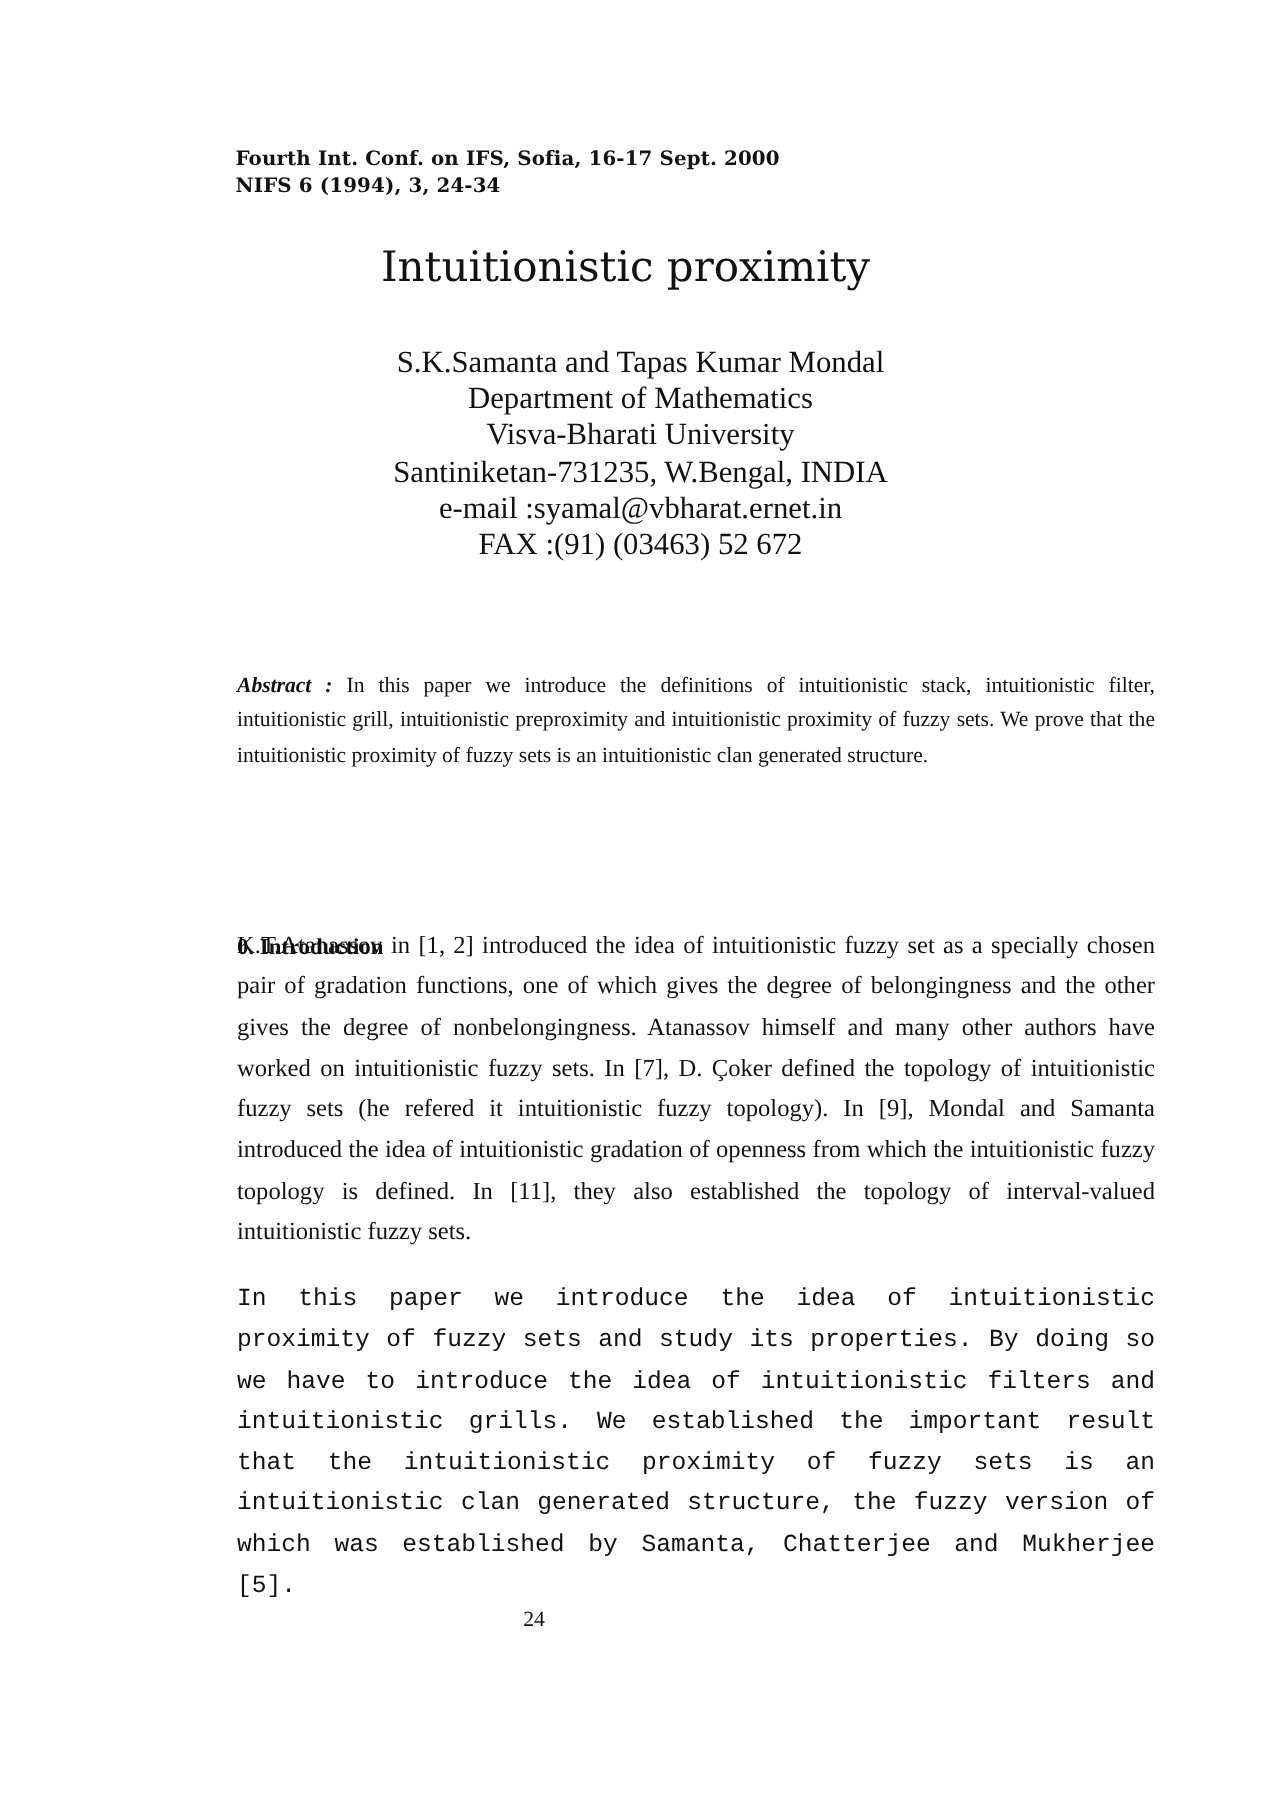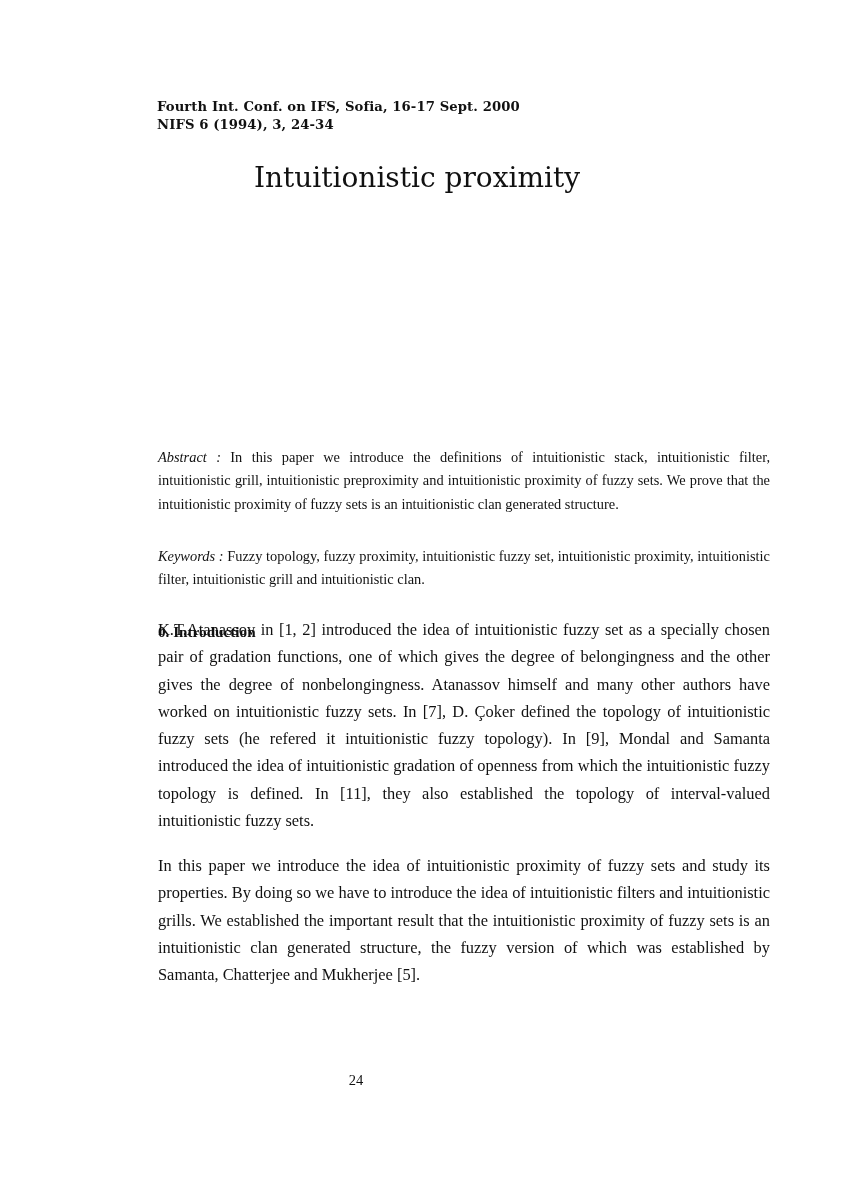--- a/index.html
+++ b/index.html
@@ -61,32 +61,32 @@
       font-size: 14.4px;
       line-height: 23.3px;
       text-align: justify;
     }
     .para-lg {
       font-size: 16.4px;
       line-height: 27.3px;
     }
     .abstract { top: 446px; }
     .keywords { top: 545px; }
-    .it { font-style: italic; }
+    .it { font-style: italic; font-weight: bold; }
     .section-heading {
       position: absolute;
       left: 158px;
       top: 620px;
       font-family: Liberation Serif, serif;
       font-weight: bold;
       font-size: 15.2px;
       line-height: 24px;
     }
     .intro-1 { top: 616px; }
-    .intro-2 { top: 852px; }
+    .intro-2 { top: 852px; font-family: Liberation Mono, monospace; }
     .page-number {
       position: absolute;
       left: 0;
       width: 712px;
       top: 1070px;
       text-align: center;
       font-size: 14.5px;
       line-height: 20px;
       padding-left: 0px;
       box-sizing: border-box;
@@ -97,24 +97,31 @@
 
 <div class="page">
 
   <div class="venue">
     <div>Fourth Int. Conf. on IFS, Sofia, 16-17 Sept. 2000</div>
     <div>NIFS 6 (1994), 3, 24-34</div>
   </div>
 
   <div class="title">Intuitionistic proximity</div>
 
+  <div class="authors">
+    <div>S.K.Samanta and Tapas Kumar Mondal</div>
+    <div>Department of Mathematics</div>
+    <div>Visva-Bharati University</div>
+    <div>Santiniketan-731235, W.Bengal, INDIA</div>
+    <div>e-mail :syamal@vbharat.ernet.in</div>
+    <div>FAX  :(91) (03463) 52 672</div>
+  </div>
 
   <div class="para abstract"><span class="it">Abstract :</span><span> In this paper we introduce the definitions of intuitionistic stack, intuitionistic filter, intuitionistic grill, intuitionistic preproximity and intuitionistic proximity of fuzzy sets. We prove that the intuitionistic proximity of fuzzy sets is an intuitionistic clan generated structure.</span></div>
 
-  <div class="para keywords"><span class="it">Keywords :</span><span> Fuzzy topology, fuzzy proximity, intuitionistic fuzzy set, intuitionistic proximity, intuitionistic filter, intuitionistic grill and intuitionistic clan.</span></div>
 
   <div class="section-heading">0.  Introduction</div>
 
   <div class="para para-lg intro-1">K.T.Atanassov in [1, 2] introduced the idea of intuitionistic fuzzy set as a specially chosen pair of gradation functions, one of which gives the degree of belongingness and the other gives the degree of nonbelongingness. Atanassov himself and many other authors have worked on intuitionistic fuzzy sets. In [7], D. Çoker defined the topology of intuitionistic fuzzy sets (he refered it intuitionistic fuzzy topology). In [9], Mondal and Samanta introduced the idea of intuitionistic gradation of openness from which the intuitionistic fuzzy topology is defined. In [11], they also established the topology of interval-valued intuitionistic fuzzy sets.</div>
 
   <div class="para para-lg intro-2">In this paper we introduce the idea of intuitionistic proximity of fuzzy sets and study its properties. By doing so we have to introduce the idea of intuitionistic filters and intuitionistic grills. We established the important result that the intuitionistic proximity of fuzzy sets is an intuitionistic clan generated structure, the fuzzy version of which was established by Samanta, Chatterjee and Mukherjee [5].</div>
 
   <div class="page-number">24</div>
 
 </div>

